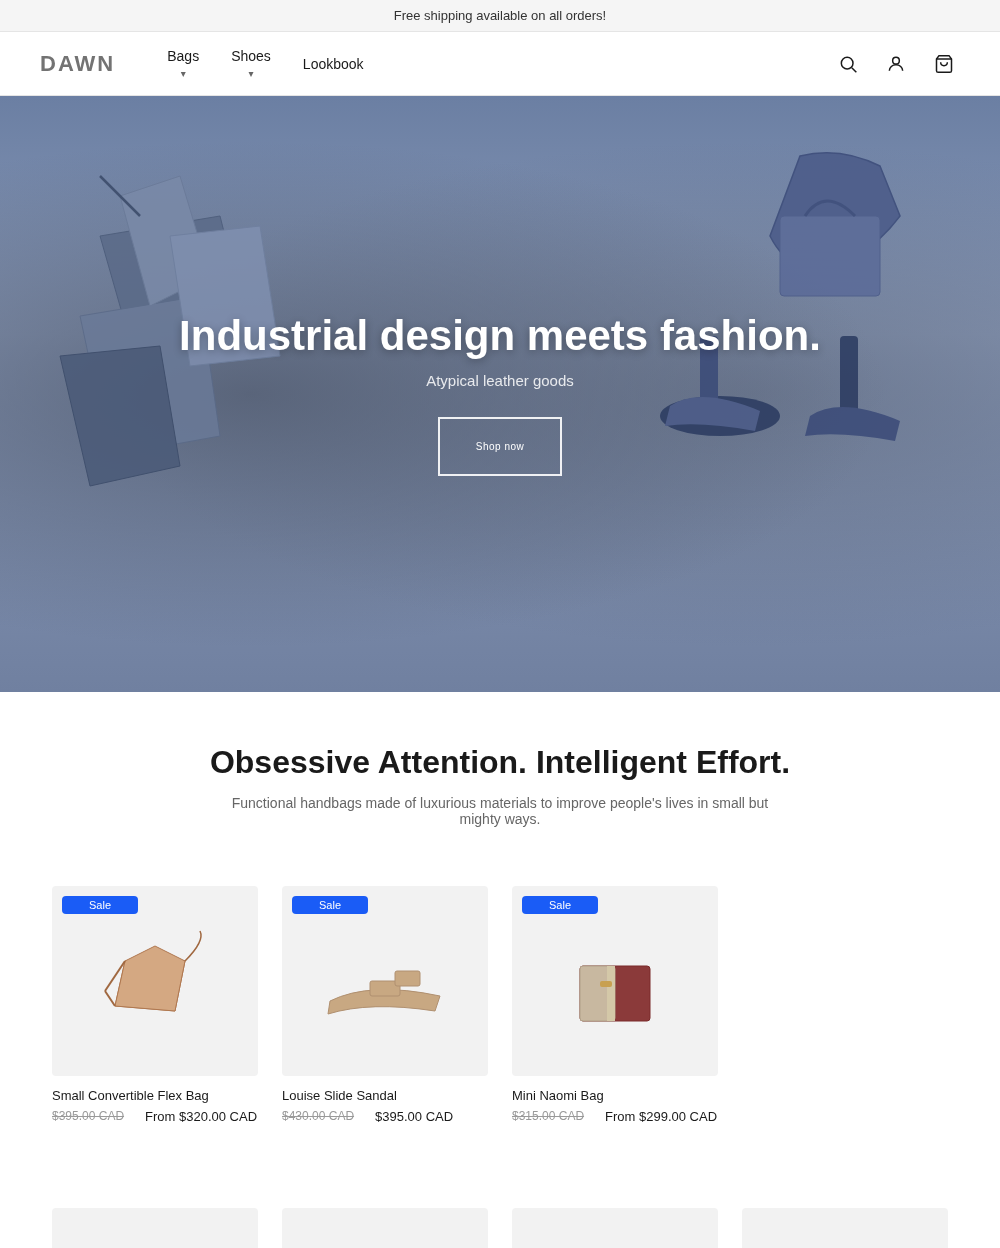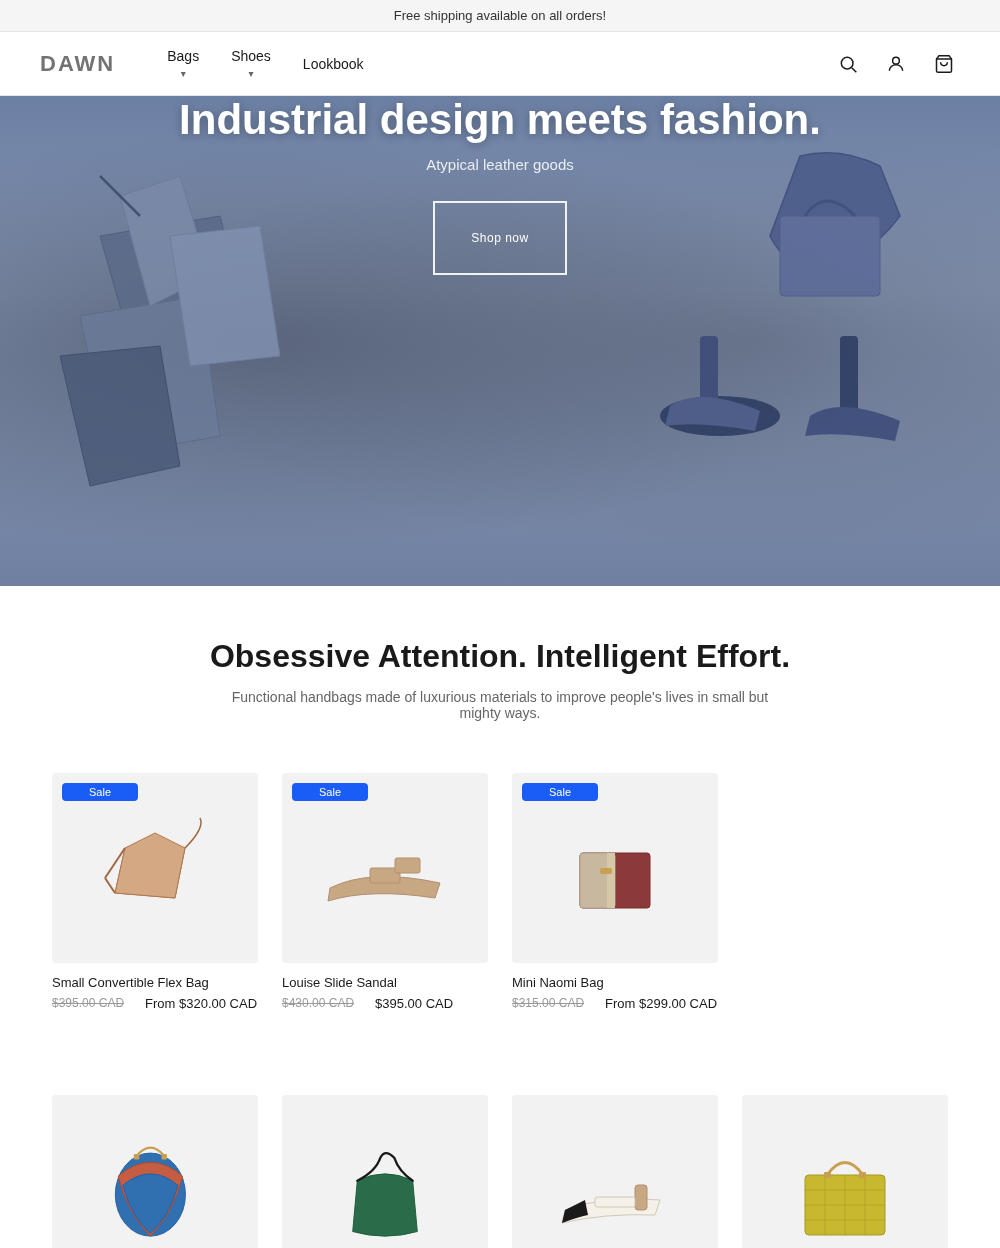--- a/index.html
+++ b/index.html
@@ -63,24 +63,24 @@
       justify-content: center;
       cursor: pointer;
       border-radius: 4px;
     }
     .header-icon svg { width: 20px; height: 20px; }
 
     
     .hero {
       position: relative;
       width: 100%;
-      height: 490px;
+      height: 596px;
       background: linear-gradient(135deg, #6b7fa3 0%, #8a9ab8 30%, #a0afc8 50%, #7a8fa8 70%, #5a6f8c 100%);
       display: flex;
-      align-items: flex-start;
+      align-items: center;
       justify-content: center;
       overflow: hidden;
     }
     .hero-bg {
       position: absolute;
       inset: 0;
       background: 
         radial-gradient(ellipse at 25% 50%, rgba(80,90,110,0.8) 0%, transparent 60%),
         radial-gradient(ellipse at 75% 50%, rgba(90,100,120,0.6) 0%, transparent 60%),
         linear-gradient(180deg, #6b7fa3 0%, #8a9ab8 40%, #7080a0 100%);
@@ -98,46 +98,46 @@
       margin-bottom: 12px;
       text-shadow: 0 2px 8px rgba(0,0,0,0.3);
     }
     .hero-subtitle {
       font-size: 15px;
       color: rgba(255,255,255,0.85);
       margin-bottom: 28px;
     }
     .shop-now-btn {
       display: inline-block;
-      padding: 28px 36px;
+      padding: 22px 36px;
       border: 2px solid rgba(255,255,255,0.9);
       background: transparent;
       color: #fff;
-      font-size: 12px;
+      font-size: 10px;
       cursor: pointer;
       letter-spacing: 0.5px;
       transition: background 0.2s;
     }
 
     
     .section-heading {
       text-align: center;
       padding: 52px 40px 20px;
     }
     .section-heading h2 {
       font-size: 32px;
       font-weight: 700;
       margin-bottom: 14px;
       color: #1a1a1a;
     }
     .section-heading p {
       font-size: 14px;
       color: #666;
       max-width: 560px;
-      margin: 0 auto;
+      margin: 7px auto;
     }
 
     
     .product-grid {
       display: grid;
       grid-template-columns: repeat(4, 1fr);
       gap: 0;
       padding: 20px 40px 40px;
     }
     .product-card {

